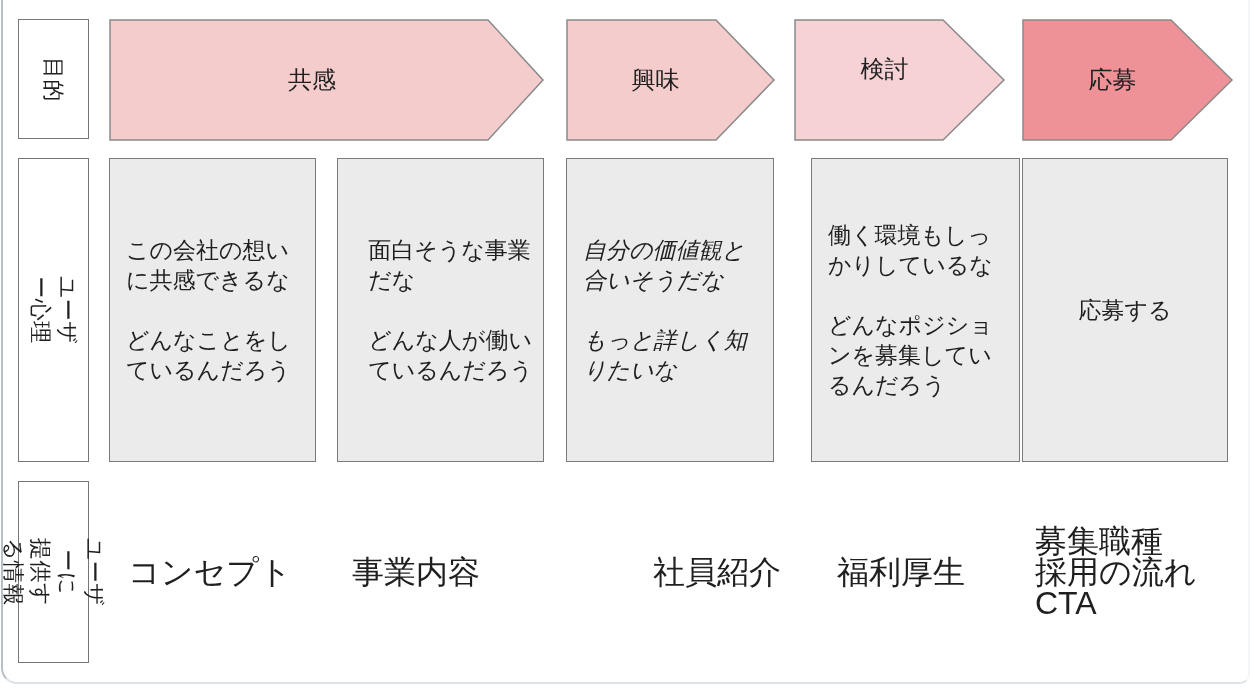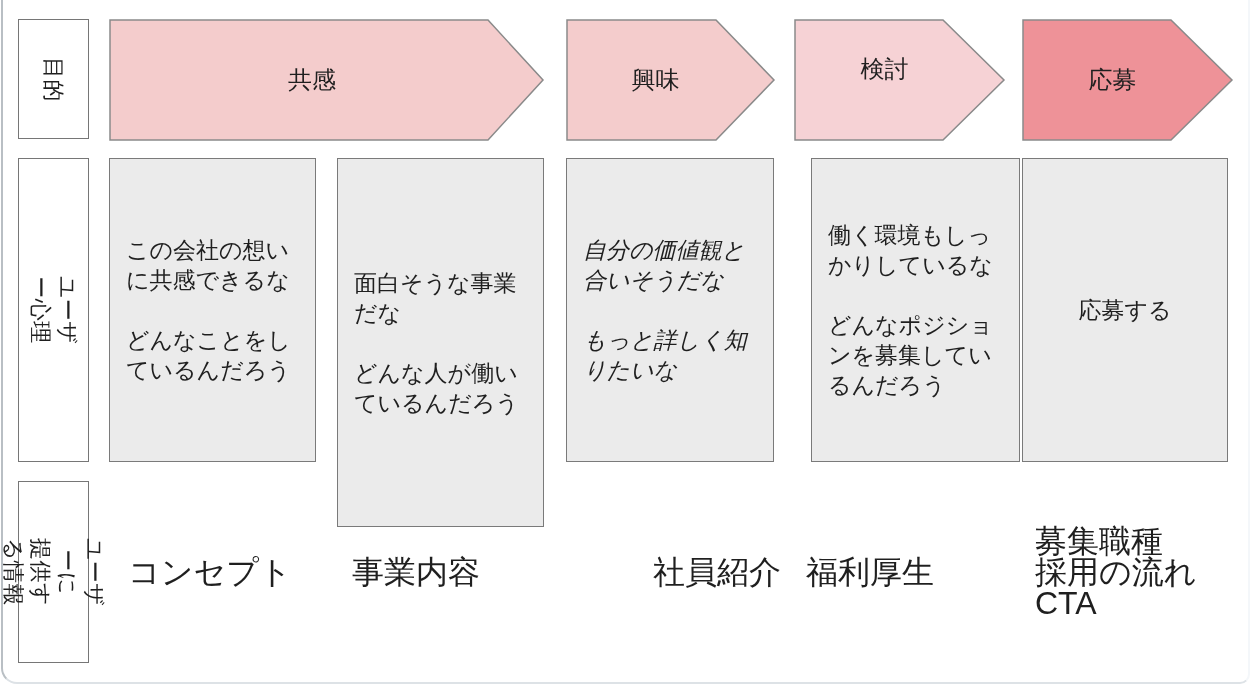--- a/index.html
+++ b/index.html
@@ -124,21 +124,21 @@
   </div>
 
   <div class="cell" style="left:109px; top:158px; width:207px; height:304px;">
     <div class="cell-text">この会社の想い
 に共感できるな
 
 どんなことをし
 ているんだろう</div>
   </div>
 
-  <div class="cell" style="left:337px; top:158px; width:207px; height:369px;">
+  <div class="cell" style="left:337px; top:158px; width:207px; height:304px;justify-content:flex-end;">
     <div class="cell-text">面白そうな事業
 だな
 
 どんな人が働い
 ているんだろう</div>
   </div>
 
   <div class="cell" style="left:566px; top:158px; width:208px; height:304px;font-style:italic;">
     <div class="cell-text">自分の価値観と
 合いそうだな
@@ -170,21 +170,21 @@
   </div>
 
   <div class="info-item" style="left:352px; width:190px;">
     <div class="info-text">事業内容</div>
   </div>
 
   <div class="info-item" style="left:608px; width:190px;margin-left:45px;">
     <div class="info-text">社員紹介</div>
   </div>
 
-  <div class="info-item" style="left:806px; width:190px;">
+  <div class="info-item" style="left:806px; width:190px;justify-content:center;">
     <div class="info-text">福利厚生</div>
   </div>
 
   <div class="info-item" style="left:1035px; width:195px;">
     <div class="info-text">募集職種
 採用の流れ
 CTA</div>
   </div>
 </div>
 

